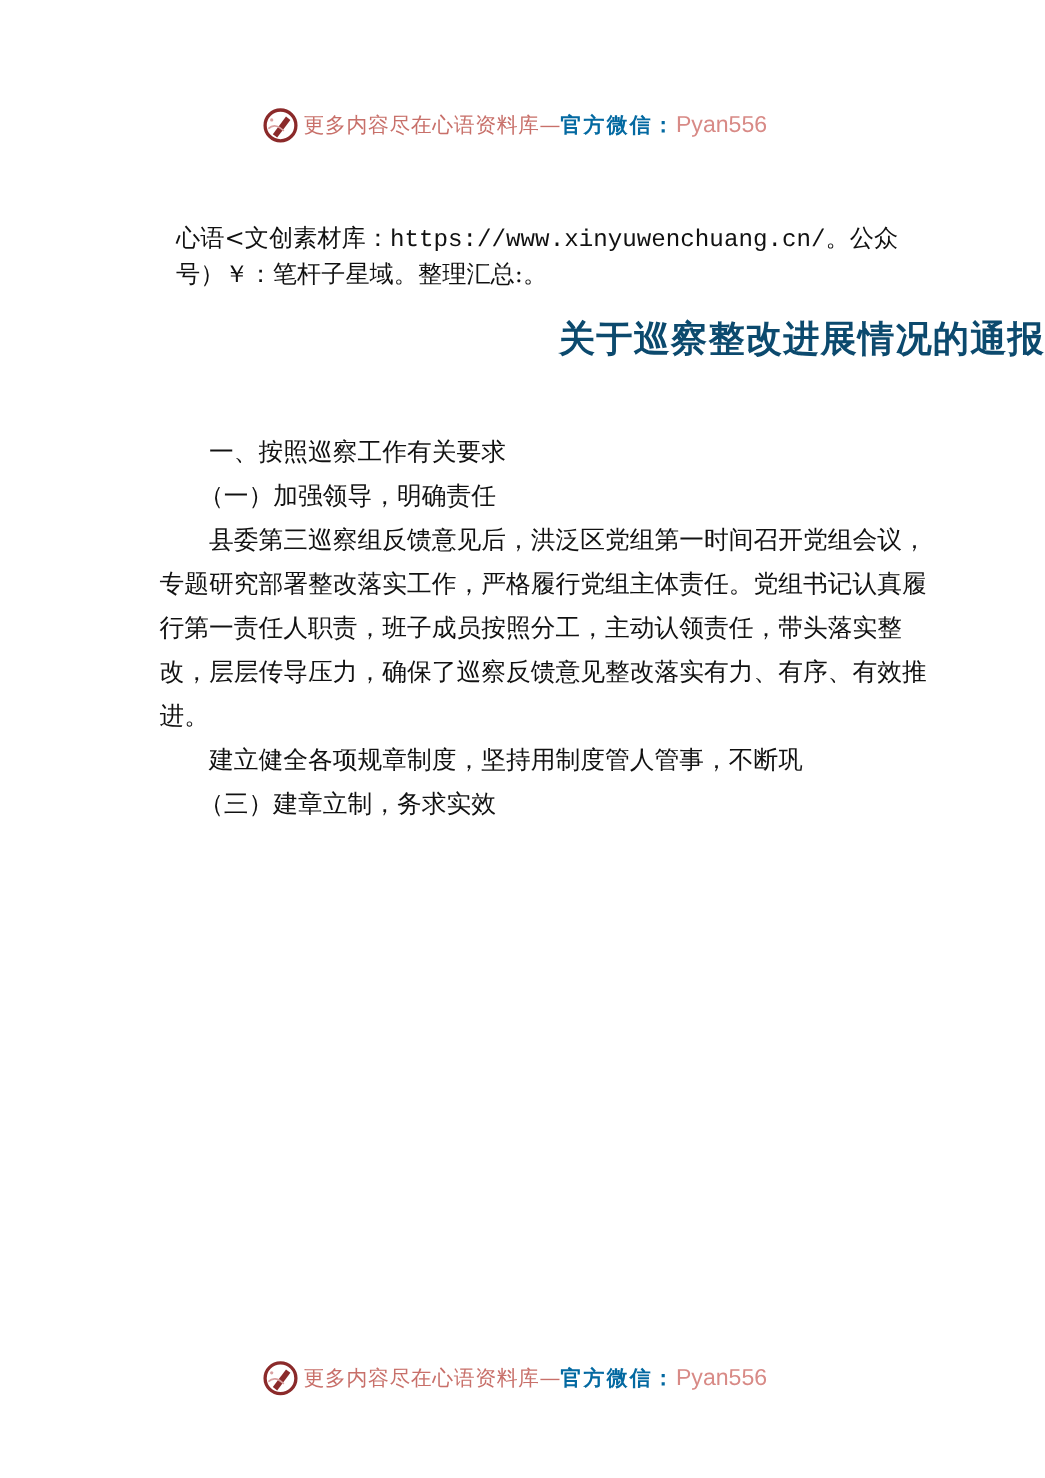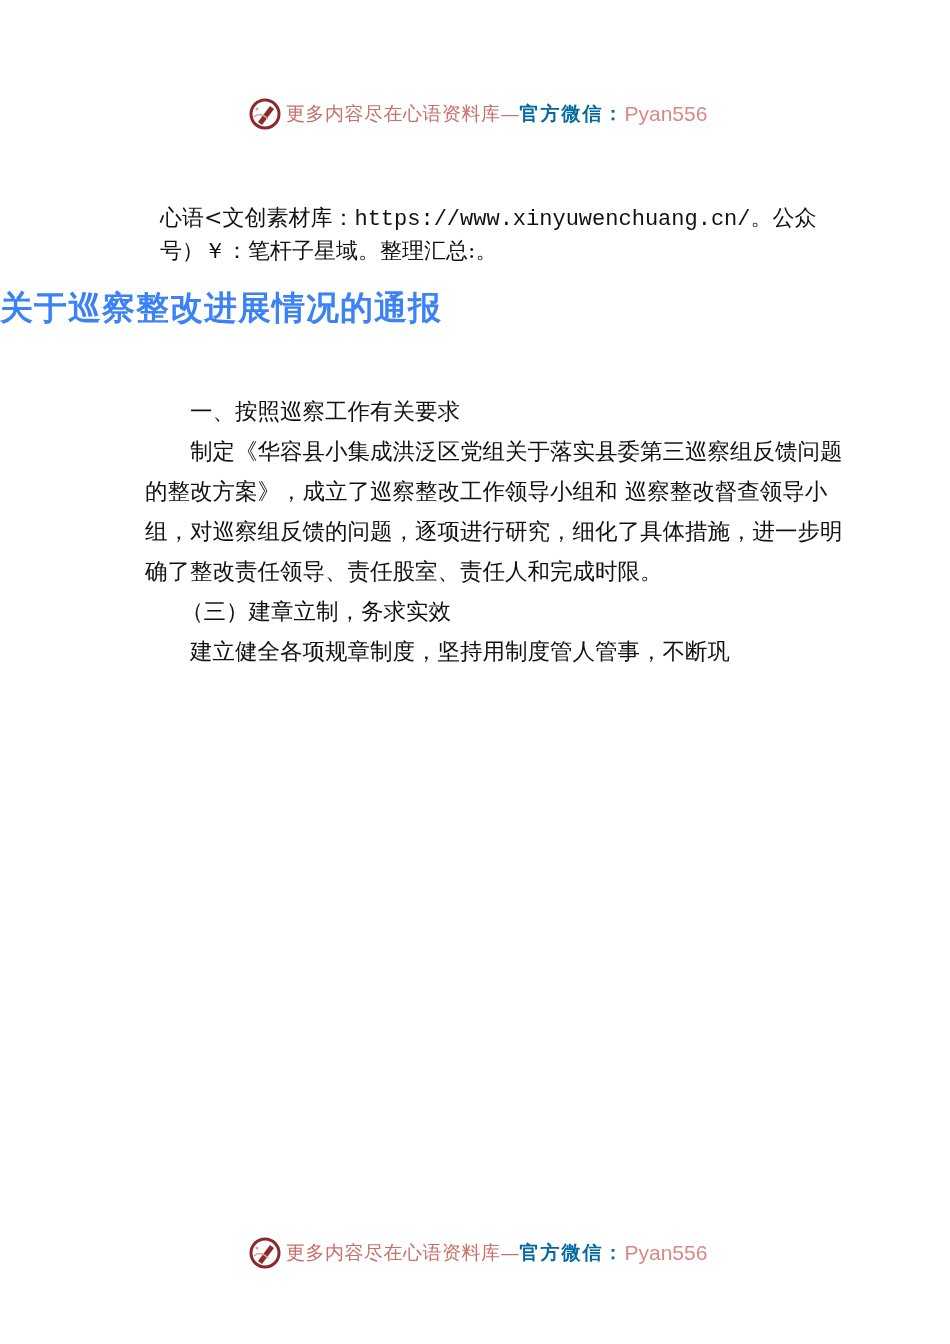--- a/index.html
+++ b/index.html
@@ -1,33 +1,33 @@
 <!DOCTYPE html>
 <html><head>
 <meta charset="utf-8">
 <style>
   html, body { margin: 0; padding: 0; background: #ffffff; }
   body { width: 950px; height: 1344px; position: relative; overflow: hidden;
          font-family: "DejaVu Serif", "Liberation Serif", serif; color: #111; }
-  .banner { position: absolute; left: 248px; width: 480px; height: 34px;
+  .banner { position: absolute; left: 238px; width: 480px; height: 34px;
             display: flex; align-items: center; font-size: 19px; white-space: nowrap; }
   .banner.top { top: 97px; }
   .banner.bottom { top: 1236px; }
   .banner .logo { width: 34px; height: 34px; margin-right: 4px; flex: 0 0 auto; }
   .banner .red { color: #c8706a; letter-spacing: 0.5px; }
   .banner .dash { color: #c8706a; }
   .banner .gray { color: #0369a1; letter-spacing: 2px; font-weight: bold; }
   .banner .id { color: #d88a86; font-family: "Liberation Sans", sans-serif; font-size: 21px; text-align: center; }
 
   .source { position: absolute; left: 160px; top: 202px; width: 690px;
             font-size: 22px; line-height: 31px; color: #111; }
   .source .mono { font-family: "Liberation Mono", "DejaVu Sans Mono", monospace; }
 
-  .title { position: absolute; left: 0; right: 0; top: 286px; text-align: left;
-           font-size: 33px; font-weight: bold; letter-spacing: 1px; color: #3b82f6; }
+  .title { position: absolute; left: 0; right: 0; top: 286px; text-align: right;
+           font-size: 33px; font-weight: bold; letter-spacing: 1px; color: #0c4a6e; }
 
   .body { position: absolute; left: 145px; top: 391px; width: 700px;
           font-size: 22.5px; color: #111; }
   .p { margin: 0; line-height: 40px; text-indent: 2em; }
   .p.sec { line-height: 40px; }
 </style>
 </head>
 <body>
 
 <div class="banner top">
@@ -44,23 +44,24 @@
 </div>
 
 <div class="source">
   <span>心语&lt;文创素材库：</span><span class="mono">https://www.xinyuwenchuang.cn/</span><span>。公众号）￥：笔杆子星域。整理汇总:。</span>
 </div>
 
 <div class="title">关于巡察整改进展情况的通报</div>
 
 <div class="body">
   <p class="p sec">一、按照巡察工作有关要求</p>
-  <p class="p">制定《华容县小集成洪泛区党组关于落实县委第三巡察组反馈问题的整改方案》，成立了巡察整改工作领导小组和 巡察整改督查领导小组，对巡察组反馈的问题，逐项进行研究，细化了具体措施，进一步明确了整改责任领导、责任股室、责任人和完成时限。</p>
+  <p class="p sec" style="text-indent:1.6em">（一）加强领导，明确责任</p>
+  <p class="p">县委第三巡察组反馈意见后，洪泛区党组第一时间召开党组会议，专题研究部署整改落实工作，严格履行党组主体责任。党组书记认真履行第一责任人职责，班子成员按照分工，主动认领责任，带头落实整改，层层传导压力，确保了巡察反馈意见整改落实有力、有序、有效推进。</p>
+  <p class="p">建立健全各项规章制度，坚持用制度管人管事，不断巩</p>
   <p class="p sec" style="text-indent:1.6em">（三）建章立制，务求实效</p>
-  <p class="p">建立健全各项规章制度，坚持用制度管人管事，不断巩</p>
 </div>
 
 <div class="banner bottom">
   <svg class="logo" viewBox="0 0 34 34">
     <circle cx="17" cy="17" r="14" fill="none" stroke="#8b2a2a" stroke-width="3"></circle>
     <path d="M10 25 L22 9 L26 12 L14 28 Z" fill="#8b2a2a"></path>
     <path d="M6 20 Q12 14 20 22" fill="none" stroke="#d9a0a0" stroke-width="1.5"></path>
     <circle cx="9" cy="12" r="1.5" fill="#d9a0a0"></circle>
   </svg>
   <span class="red">更多内容尽在心语资料库</span>

